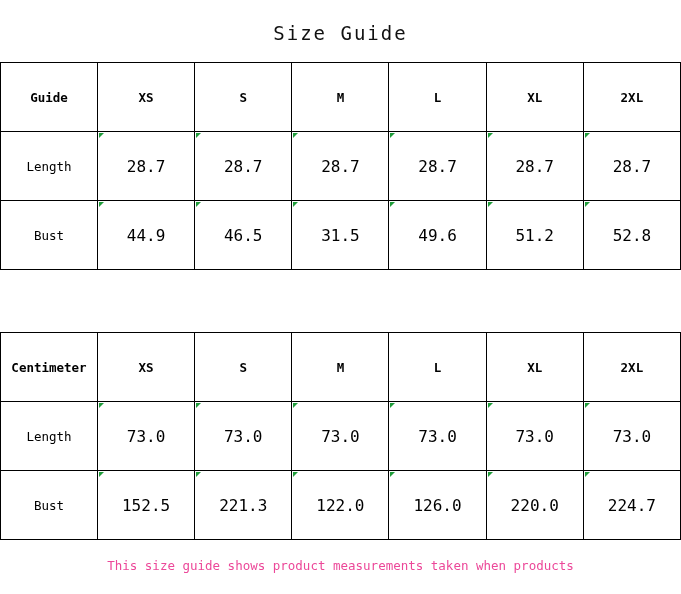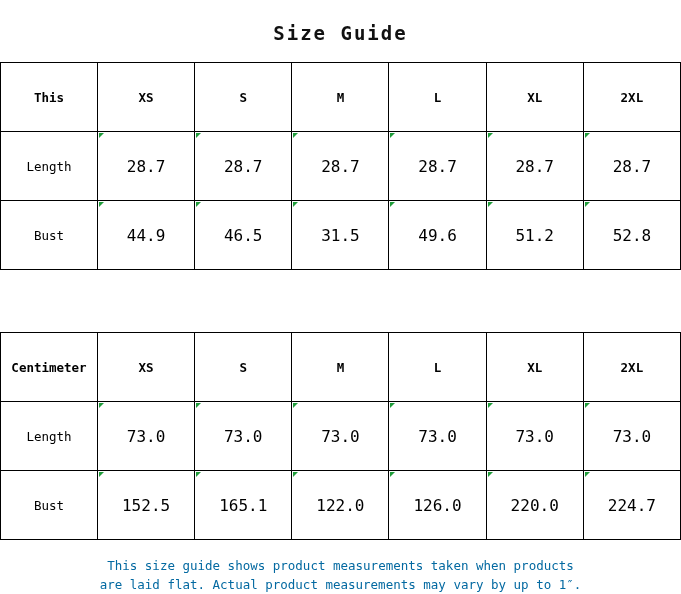--- a/index.html
+++ b/index.html
@@ -20,21 +20,21 @@
     box-sizing: border-box;
     position: relative;
     background: #ffffff;
   }
   .title {
     text-align: center;
     font-size: 19px;
     letter-spacing: 2px;
     padding-top: 22px;
     padding-bottom: 18px;
-    font-weight: bold;
+    font-weight: normal;
     color: #111111;
   }
   table.size-table {
     width: 681px;
     border-collapse: collapse;
     table-layout: fixed;
   }
   table.size-table td {
     border: 1px solid #000000;
     height: 66px;
@@ -66,21 +66,21 @@
     border-right: 5px solid transparent;
   }
   .spacer {
     height: 62px;
   }
   .footnote {
     text-align: center;
     font-size: 12.5px;
     line-height: 19px;
     padding-top: 16px;
-    color: #0369a1;
+    color: #ec4899;
   }
 </style>
 </head>
 <body>
 
 <div class="page">
 
   <div class="title">Size Guide</div>
 
   <table class="size-table">
@@ -88,21 +88,21 @@
         <col class="first">
         <col>
         <col>
         <col>
         <col>
         <col>
         <col>
       </colgroup>
     <tbody>
       <tr>
-        <td class="hdr">This</td>
+        <td class="hdr">Guide</td>
         <td class="hdr">XS</td>
         <td class="hdr">S</td>
         <td class="hdr">M</td>
         <td class="hdr">L</td>
         <td class="hdr">XL</td>
         <td class="hdr">2XL</td>
       </tr>
       <tr>
         <td class="rowlabel">Length</td>
         <td class="mark">28.7</td>
@@ -151,27 +151,26 @@
         <td class="mark">73.0</td>
         <td class="mark">73.0</td>
         <td class="mark">73.0</td>
         <td class="mark">73.0</td>
         <td class="mark">73.0</td>
         <td class="mark">73.0</td>
       </tr>
       <tr>
         <td class="rowlabel">Bust</td>
         <td class="mark">152.5</td>
-        <td class="mark">165.1</td>
+        <td class="mark">221.3</td>
         <td class="mark">122.0</td>
         <td class="mark">126.0</td>
         <td class="mark">220.0</td>
         <td class="mark">224.7</td>
       </tr>
     </tbody>
   </table>
 
   <div class="footnote">
     <div>This size guide shows product measurements taken when products</div>
-    <div>are laid flat. Actual product measurements may vary by up to 1″.</div>
   </div>
 
 </div>
 
 </body></html>

